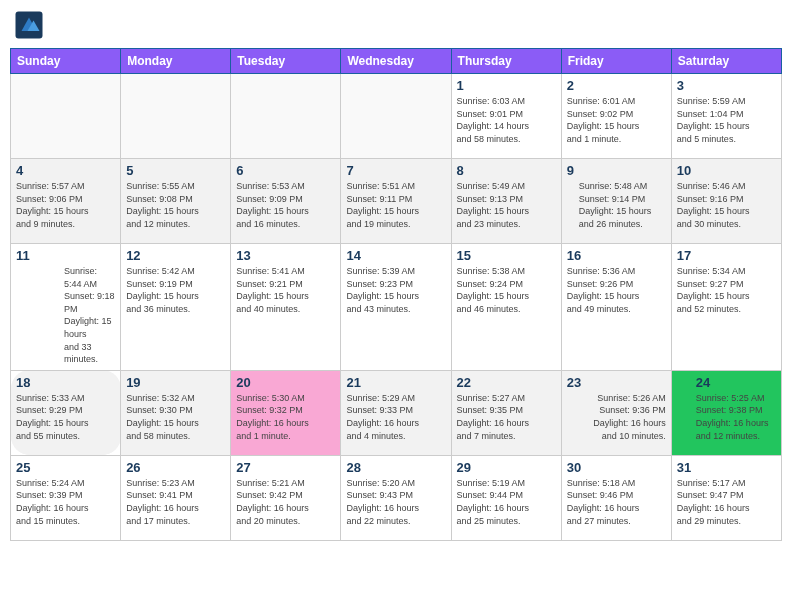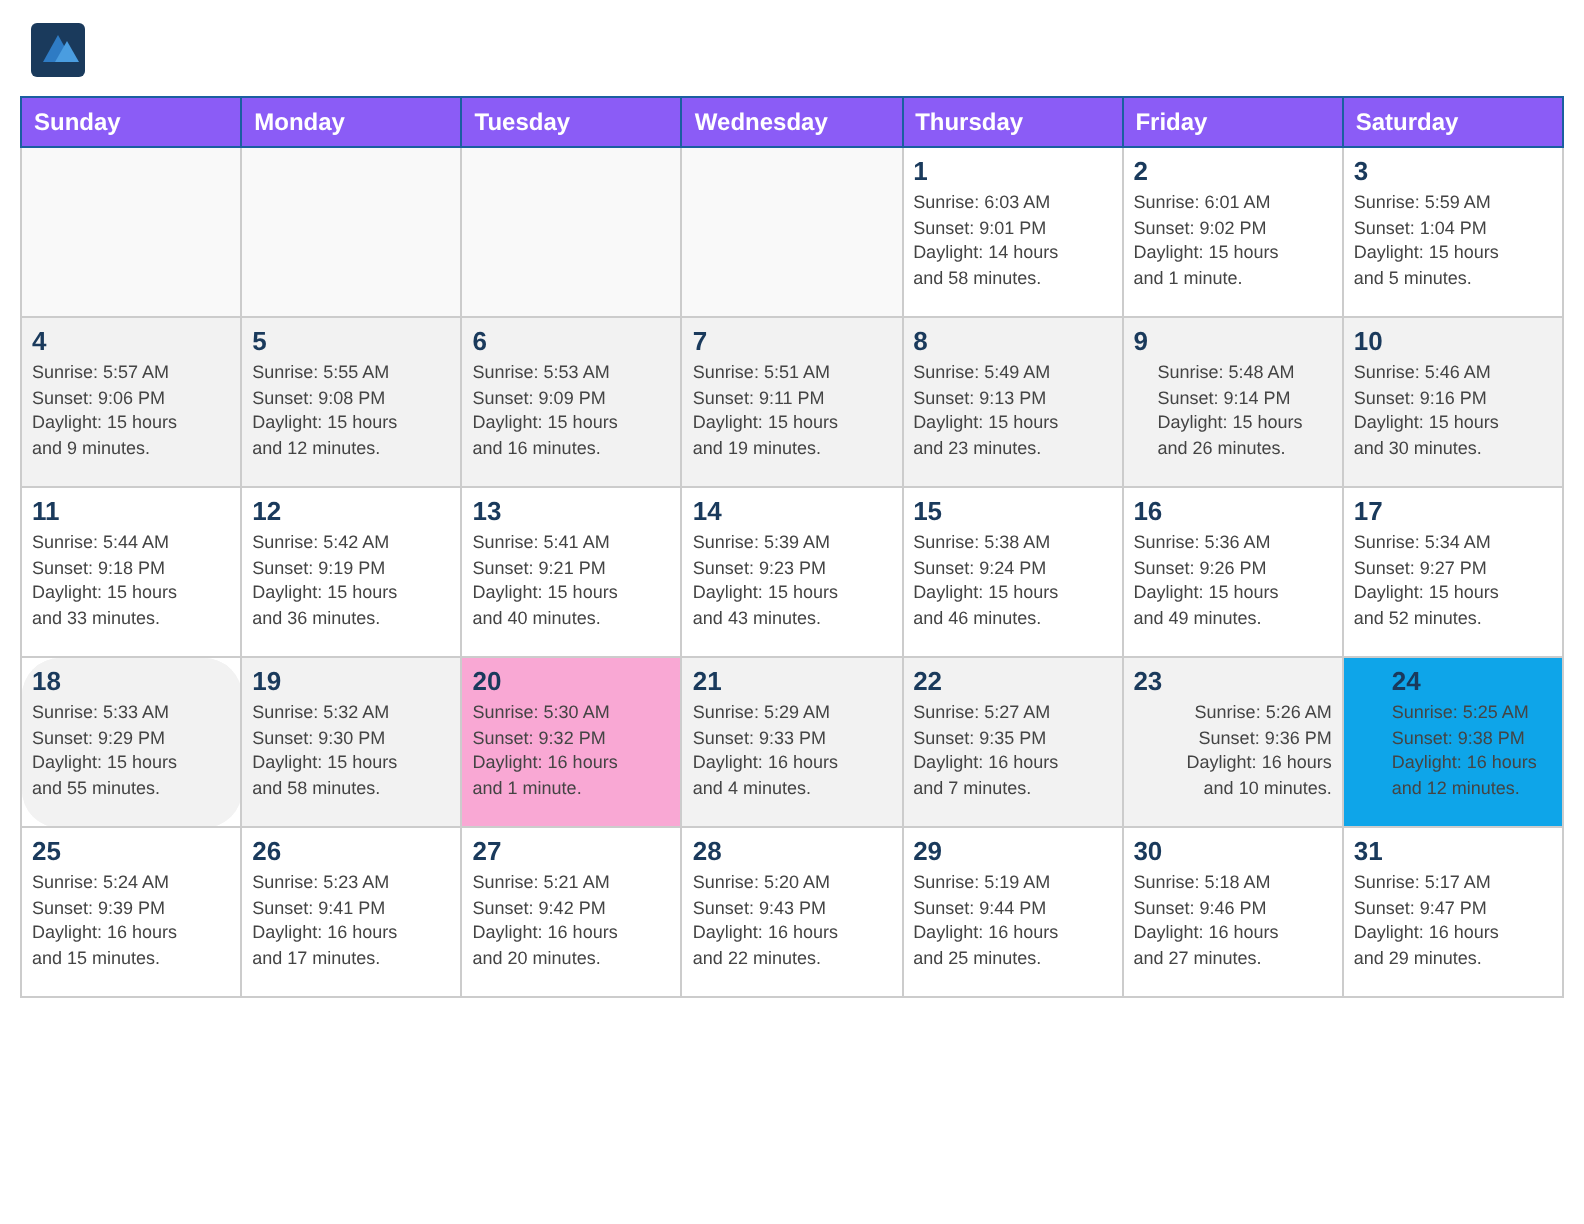--- a/index.html
+++ b/index.html
@@ -199,21 +199,21 @@
           <span class="day-number">10</span>
           <div class="day-info" style="white-space: pre-line;">Sunrise: 5:46 AM
 Sunset: 9:16 PM
 Daylight: 15 hours
 and 30 minutes.</div>
         </td>
       </tr>
       <tr class="week-row">
         <td>
           <span class="day-number">11</span>
-          <div class="day-info" style="white-space: pre-line;">Sunrise: 5:44 AM
+          <div class="day-info" style="white-space: pre-line; margin-left: 48px;">Sunrise: 5:44 AM
 Sunset: 9:18 PM
 Daylight: 15 hours
 and 33 minutes.</div>
         </td>
         <td>
           <span class="day-number">12</span>
           <div class="day-info" style="white-space: pre-line;">Sunrise: 5:42 AM
 Sunset: 9:19 PM
 Daylight: 15 hours
 and 36 minutes.</div>
@@ -290,21 +290,21 @@
 Daylight: 16 hours
 and 7 minutes.</div>
         </td>
         <td style="background: rgb(242, 242, 242);">
           <span class="day-number">23</span>
           <div class="day-info" style="white-space: pre-line; text-align: right;">Sunrise: 5:26 AM
 Sunset: 9:36 PM
 Daylight: 16 hours
 and 10 minutes.</div>
         </td>
-        <td style="background: #0ea5e9; padding-left: 24px;">
+        <td style="background: #22c55e; padding-left: 24px;">
           <span class="day-number">24</span>
           <div class="day-info" style="white-space: pre-line;">Sunrise: 5:25 AM
 Sunset: 9:38 PM
 Daylight: 16 hours
 and 12 minutes.</div>
         </td>
       </tr>
       <tr class="week-row">
         <td>
           <span class="day-number">25</span>

